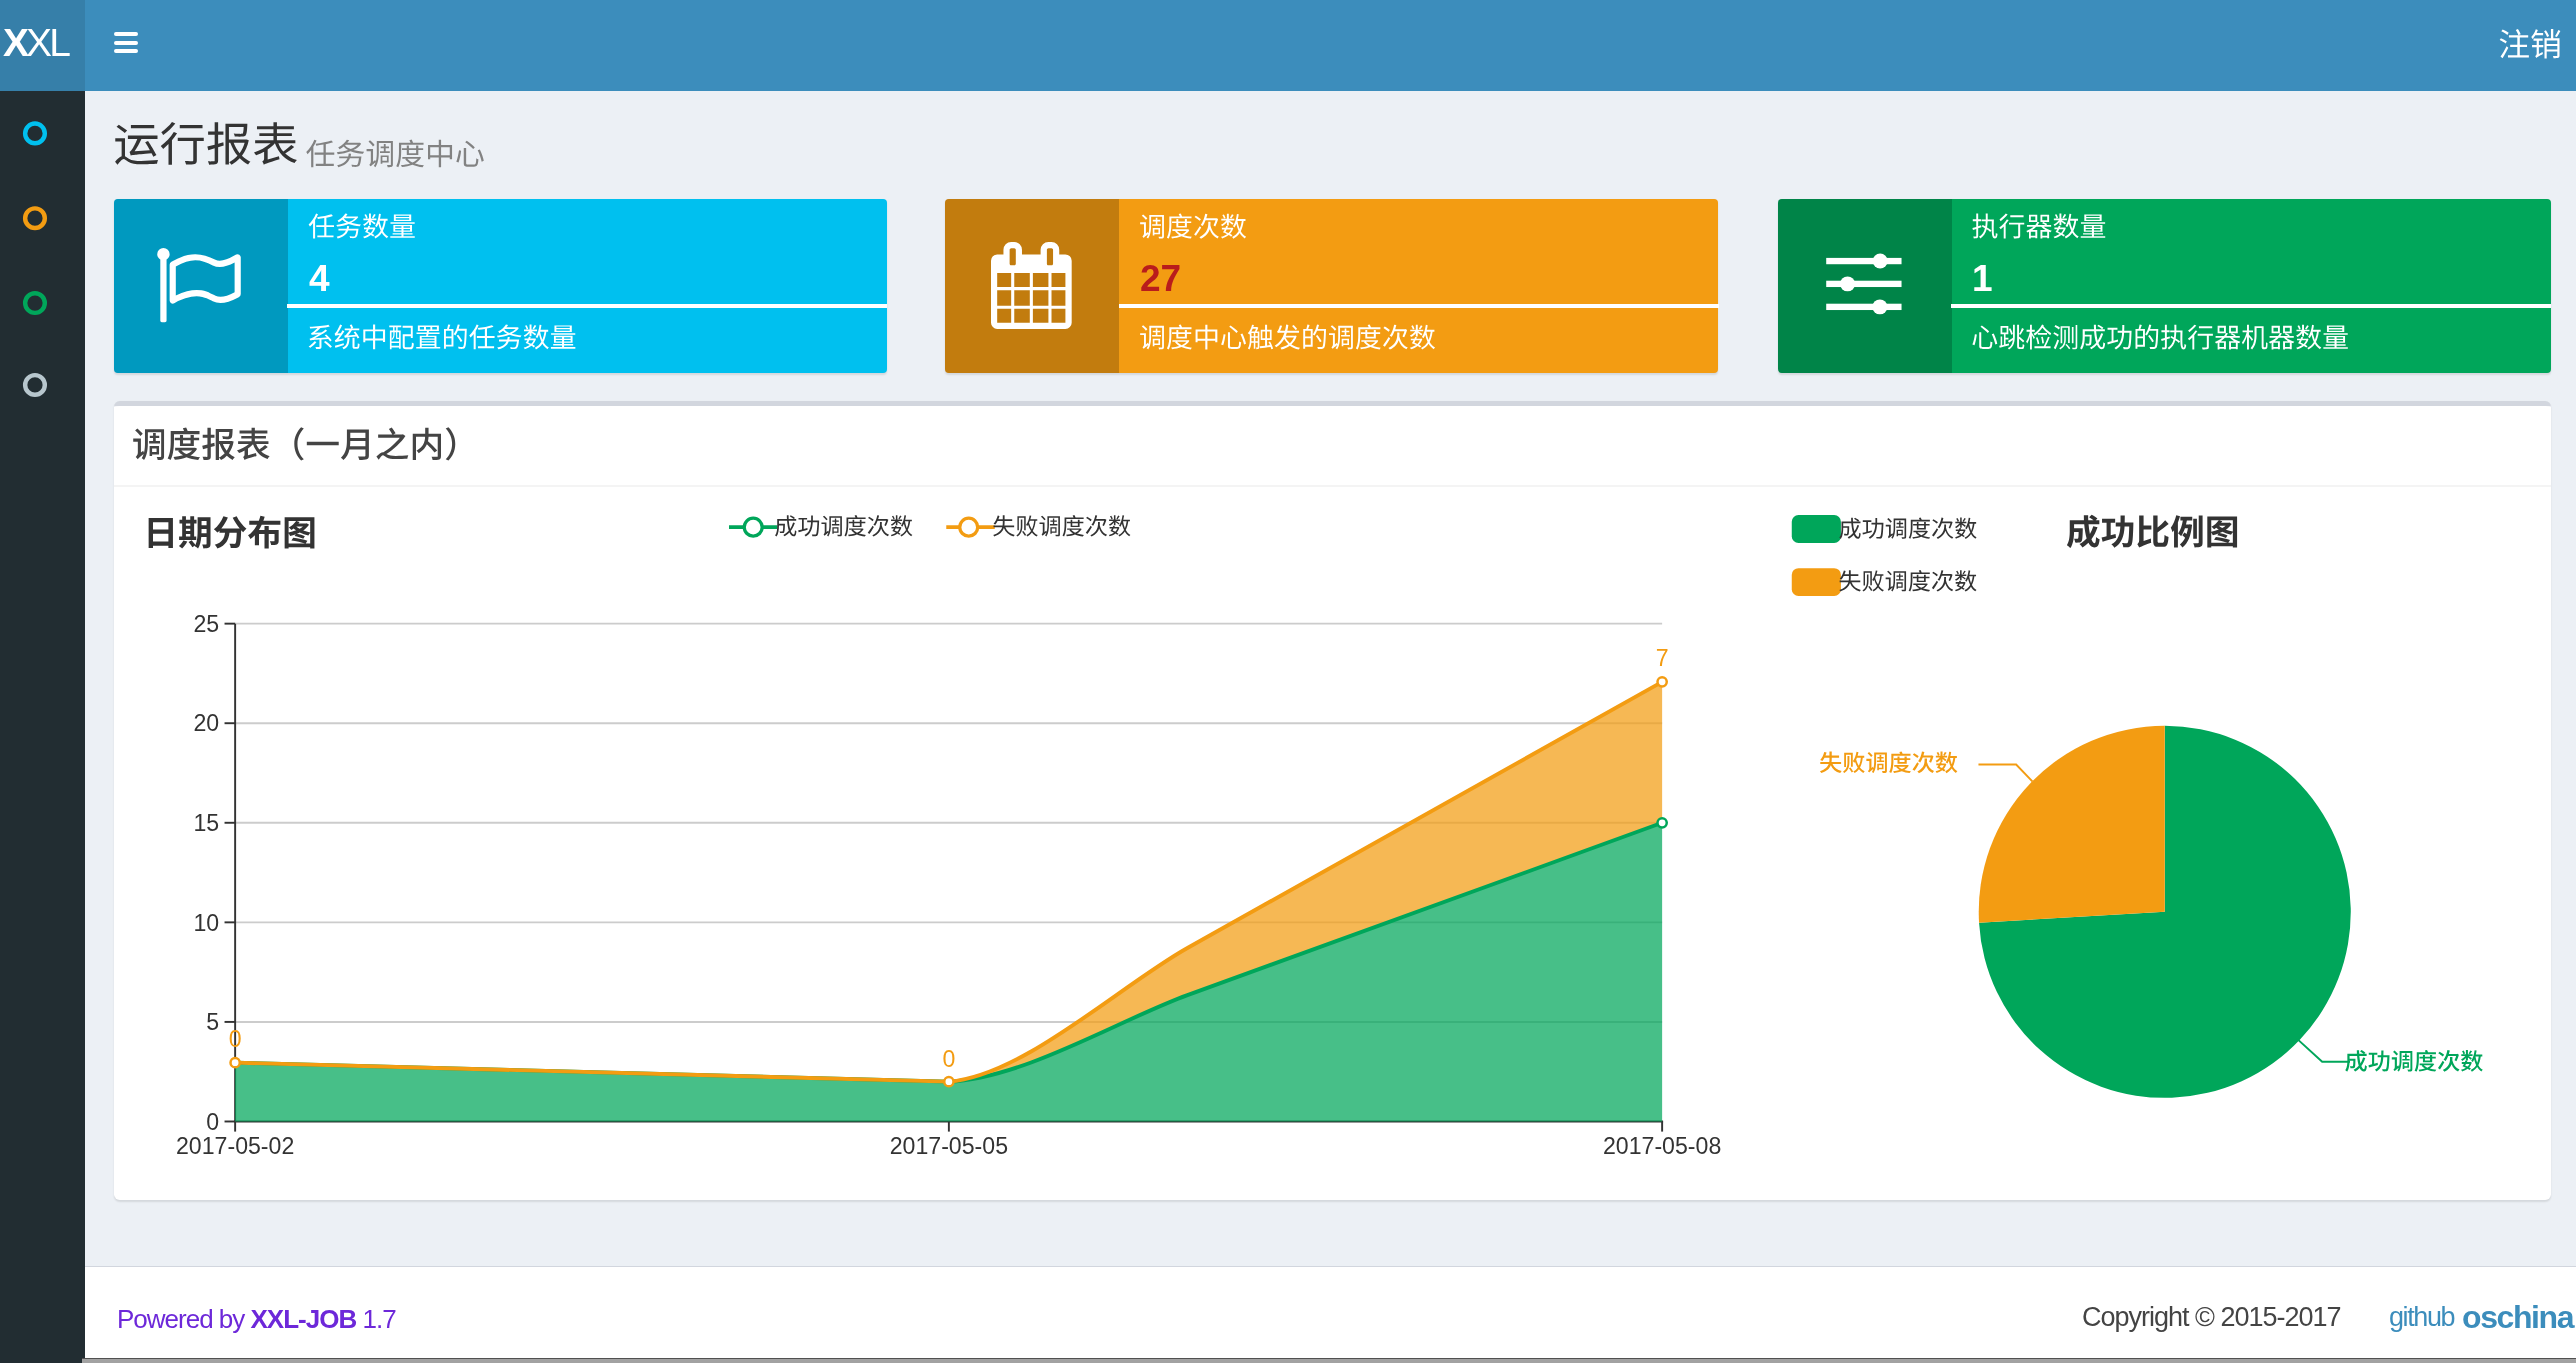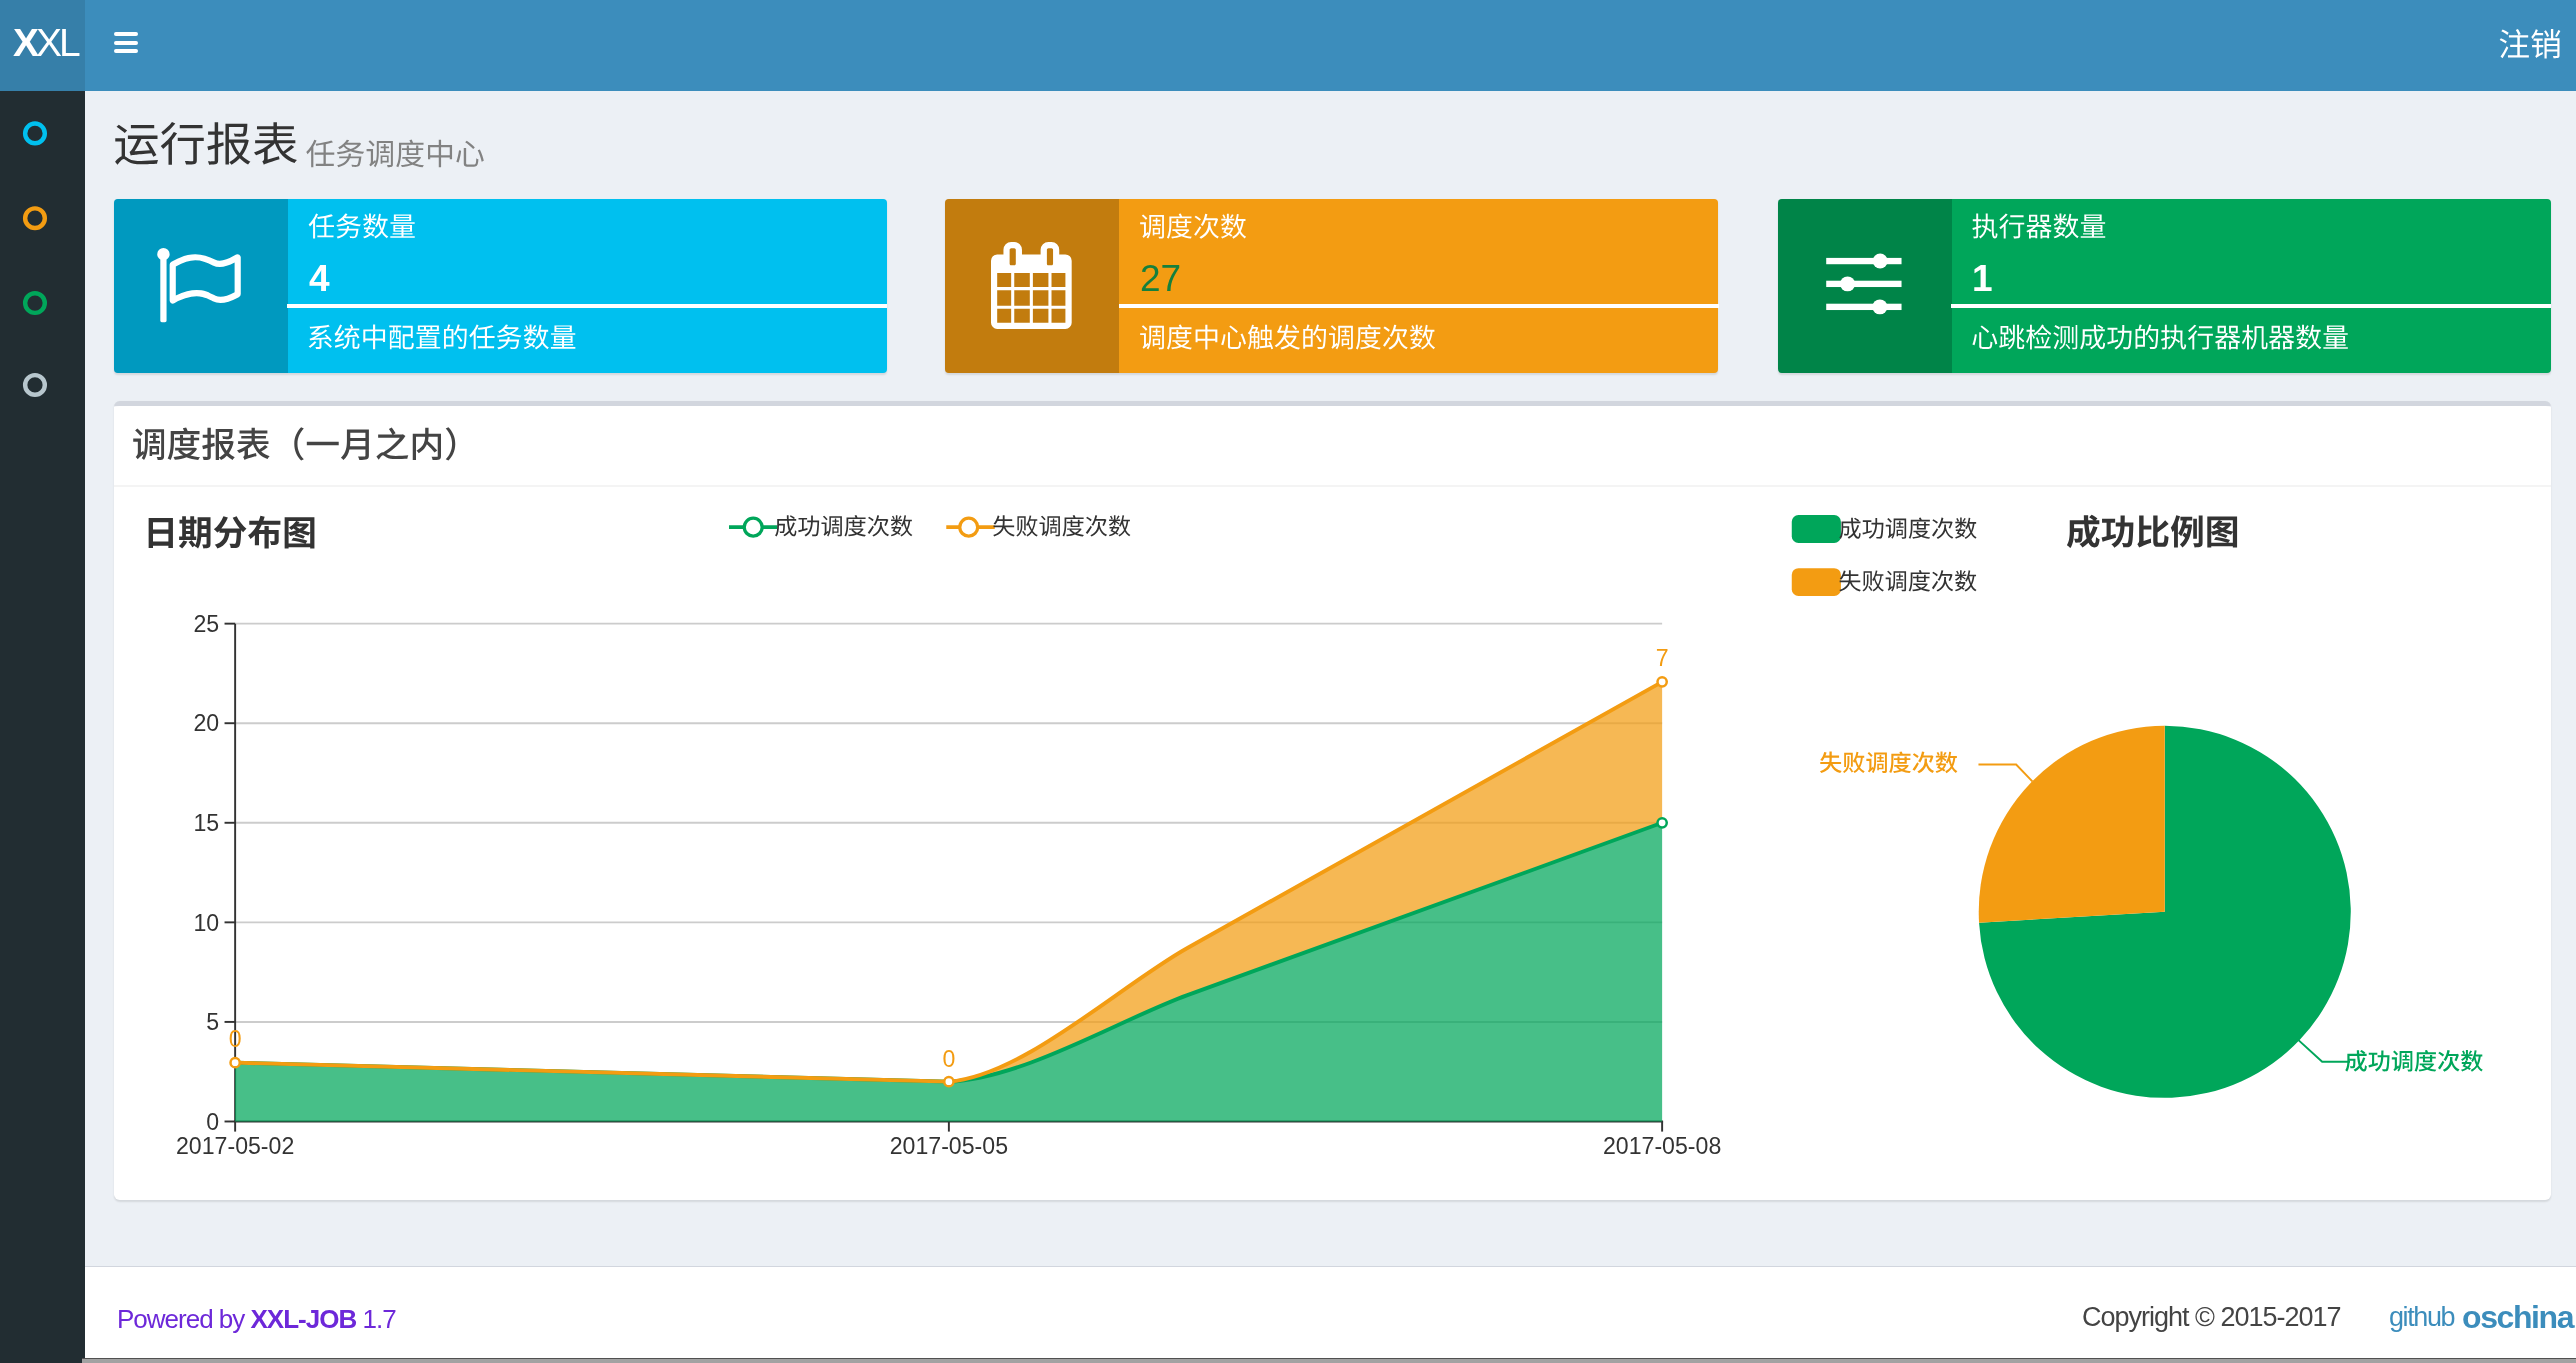--- a/index.html
+++ b/index.html
@@ -1,20 +1,20 @@
 <!DOCTYPE html>
 <html><head><meta charset="utf-8"><style>
 * { margin:0; padding:0; box-sizing:border-box; }
 html,body { width:2576px; height:1363px; background:#ecf0f5; font-family:"Liberation Sans",sans-serif; overflow:hidden; position:relative; }
 .abs { position:absolute; }
 </style></head>
 <body>
 
 <div class="abs" style="left:0;top:0;width:85px;height:91px;background:#367fa9"></div>
-<div class="abs" style="left:2.9px;top:22px;width:85px;height:42px;color:#fff;font-size:39px;letter-spacing:-2.9px;text-align:center;line-height:42px"><b>X</b>XL</div>
+<div class="abs" style="left:2.9px;top:22px;width:85px;height:42px;color:#fff;font-size:39px;letter-spacing:-2.9px;text-align:left;line-height:42px"><b>X</b>XL</div>
 <div class="abs" style="left:85px;top:0;width:2491px;height:91px;background:#3c8dbc"></div>
 <div class="abs" style="left:114px;top:32px;width:23.6px;height:4.3px;background:#fff;border-radius:1.9px"></div>
 <div class="abs" style="left:114px;top:41px;width:23.6px;height:4.3px;background:#fff;border-radius:1.9px"></div>
 <div class="abs" style="left:114px;top:49px;width:23.6px;height:4.3px;background:#fff;border-radius:1.9px"></div>
 
 <div class="abs" style="left:0;top:91px;width:85px;height:1273px;background:#222d32"></div>
 <svg class="abs" style="left:0;top:91px" width="85" height="347" viewBox="0 0 88 360">
 <circle cx="36.2" cy="44" r="10.2" fill="none" stroke="#00c0ef" stroke-width="4.6"></circle>
 <circle cx="36.2" cy="132" r="10.2" fill="none" stroke="#f39c12" stroke-width="4.6"></circle>
 <circle cx="36.2" cy="220" r="10.2" fill="none" stroke="#00a65a" stroke-width="4.6"></circle>
@@ -36,21 +36,21 @@
 <svg class="abs" style="left:1822px;top:251px" width="87" height="69" viewBox="0 0 90 72">
 <rect x="4" y="7.2" width="78.6" height="6.6" fill="#fff"></rect>
 <rect x="4" y="31" width="78.6" height="6.6" fill="#fff"></rect>
 <rect x="4" y="55" width="78.6" height="6.6" fill="#fff"></rect>
 <circle cx="60.3" cy="10.5" r="7.8" fill="#fff"></circle>
 <circle cx="26.3" cy="34.3" r="7.8" fill="#fff"></circle>
 <circle cx="60" cy="58.3" r="7.8" fill="#fff"></circle>
 </svg>
 
 <div class="abs" style="left:309px;top:260px;font-size:37px;font-weight:bold;color:#fff;line-height:37px">4</div>
-<div class="abs" style="left:1140px;top:260px;font-size:37px;font-weight:normal;color:#15803d;line-height:37px">27</div>
+<div class="abs" style="left:1140px;top:260px;font-size:37px;font-weight:bold;color:#b91c1c;line-height:37px">27</div>
 <div class="abs" style="left:1972px;top:260px;font-size:37px;font-weight:bold;color:#fff;line-height:37px">1</div>
 
 <div class="abs" style="left:287px;top:304px;width:600px;height:4.3px;background:#fff"></div>
 <div class="abs" style="left:1119px;top:304px;width:600px;height:4.3px;background:#fff"></div>
 <div class="abs" style="left:1951px;top:304px;width:600px;height:4.3px;background:#fff"></div>
 
 <div class="abs" style="left:114px;top:401px;width:2437px;height:799px;background:#fff;border-top:5.8px solid #d2d6de;border-radius:5.8px;box-shadow:0 1.9px 1.9px rgba(0,0,0,0.1)"></div>
 <div class="abs" style="left:114px;top:485px;width:2437px;height:1.9px;background:#f4f4f4"></div>
 <div class="abs" style="left:127px;top:401px;width:2437px;height:799px">
 <svg xmlns="http://www.w3.org/2000/svg" style="position:absolute;left:0;top:0" width="2437" height="800" viewBox="0 0 2528 830" font-family="Liberation Sans, sans-serif">

